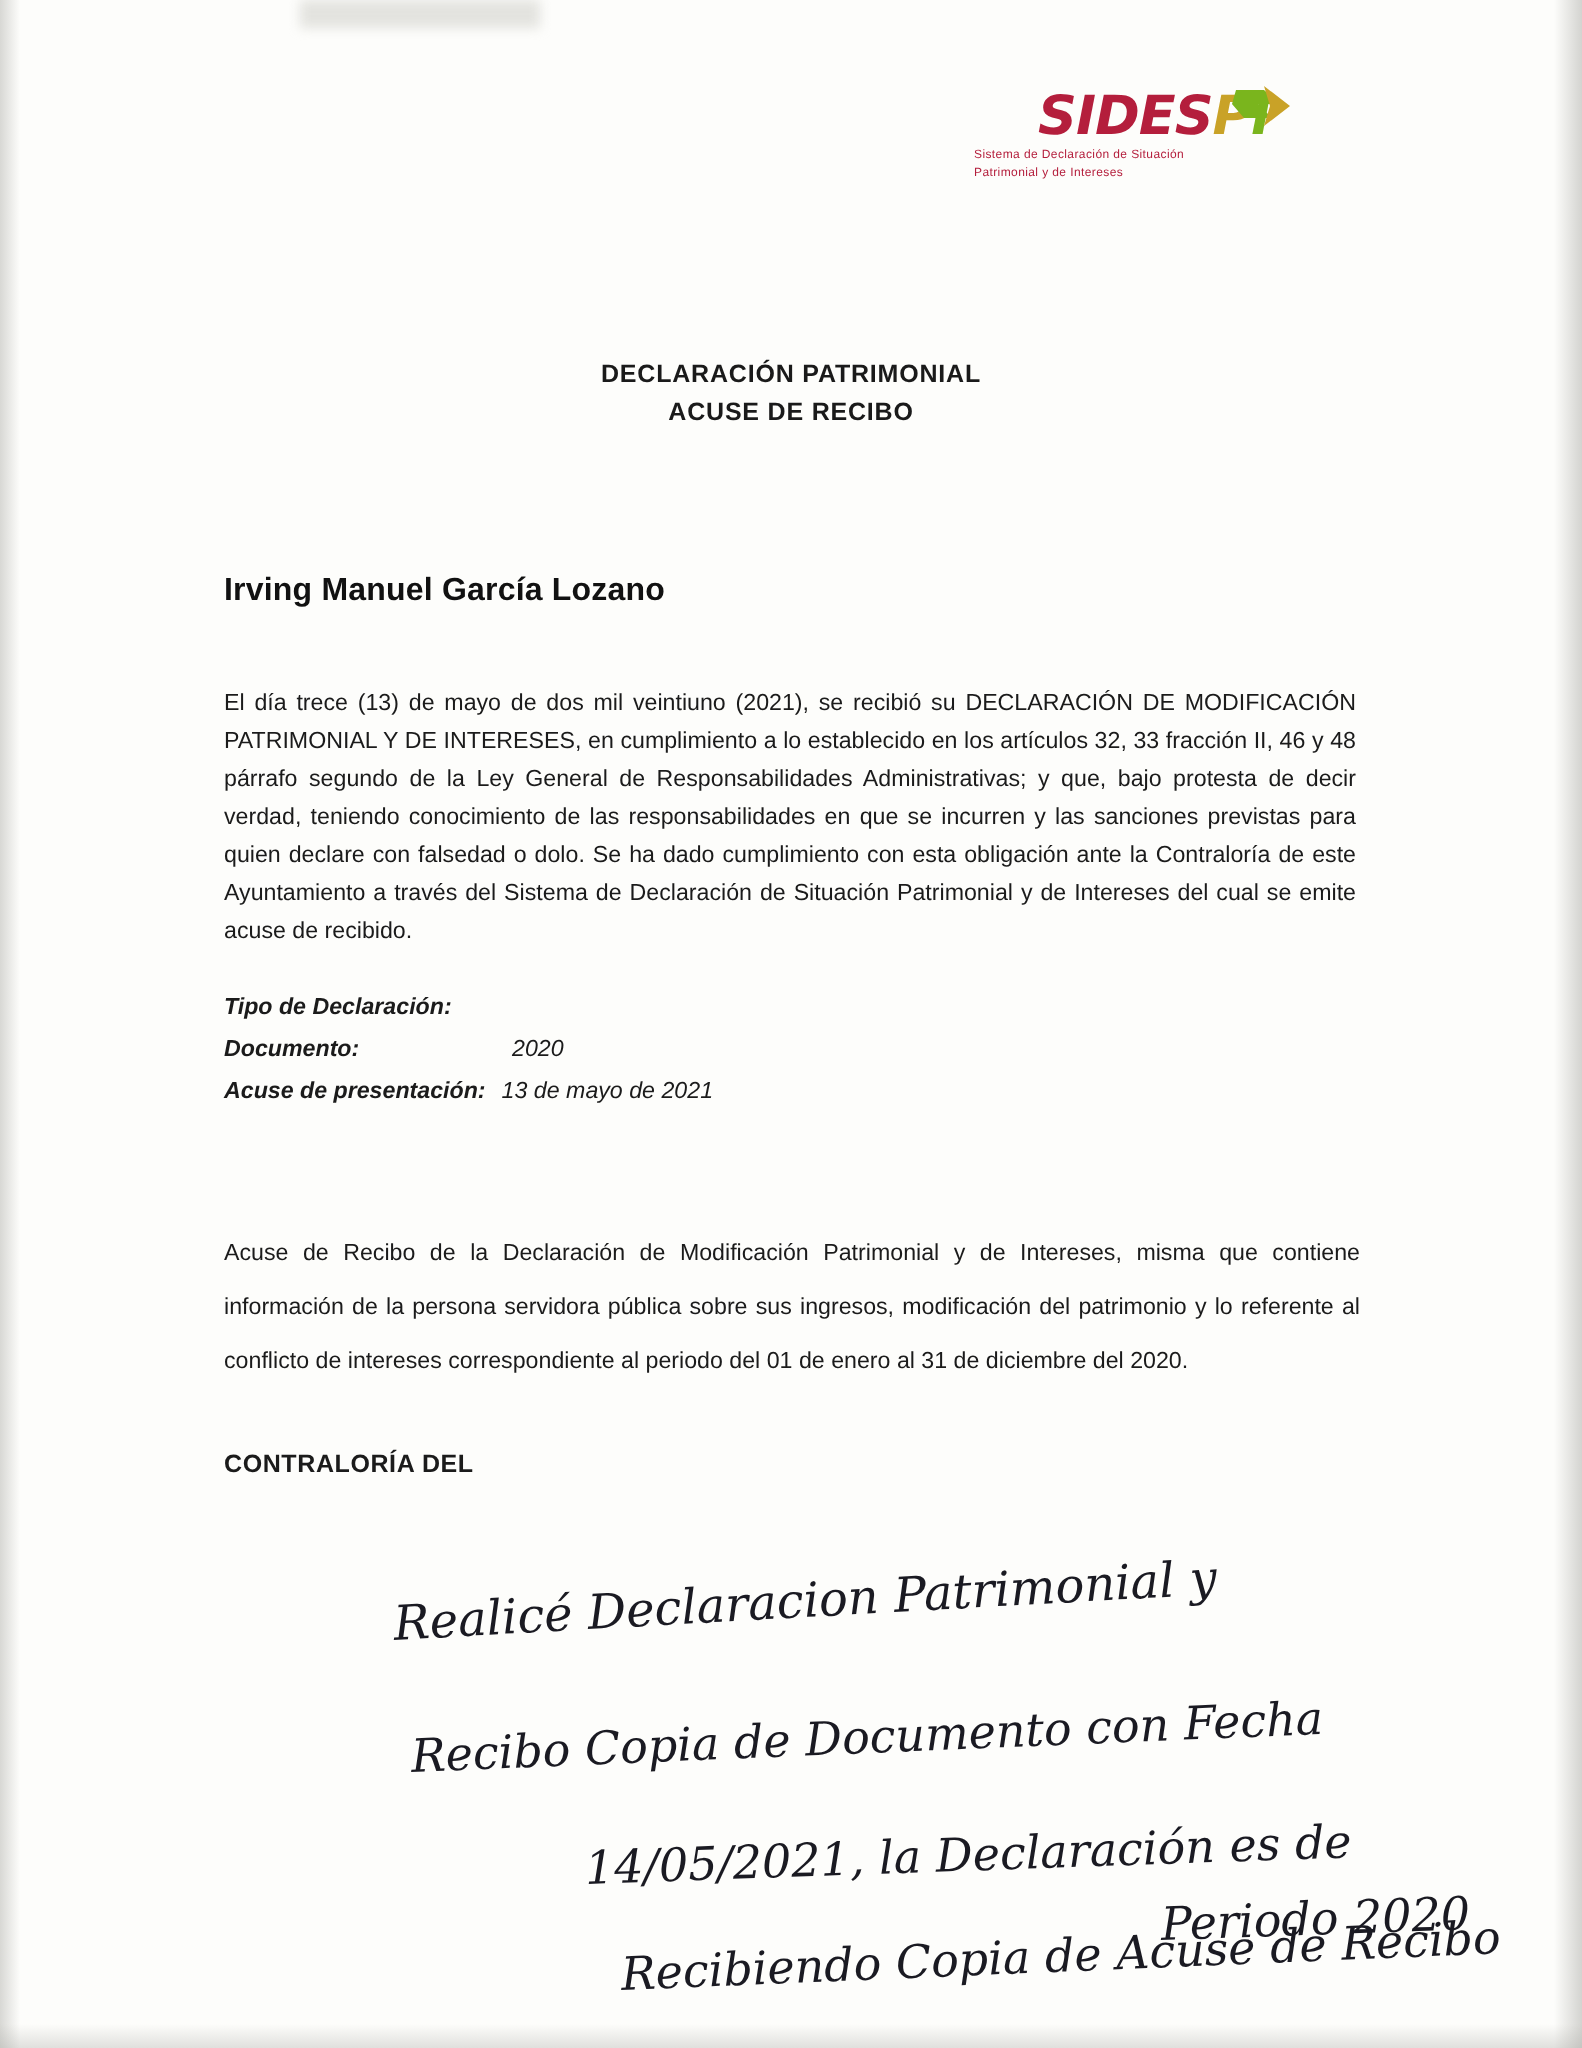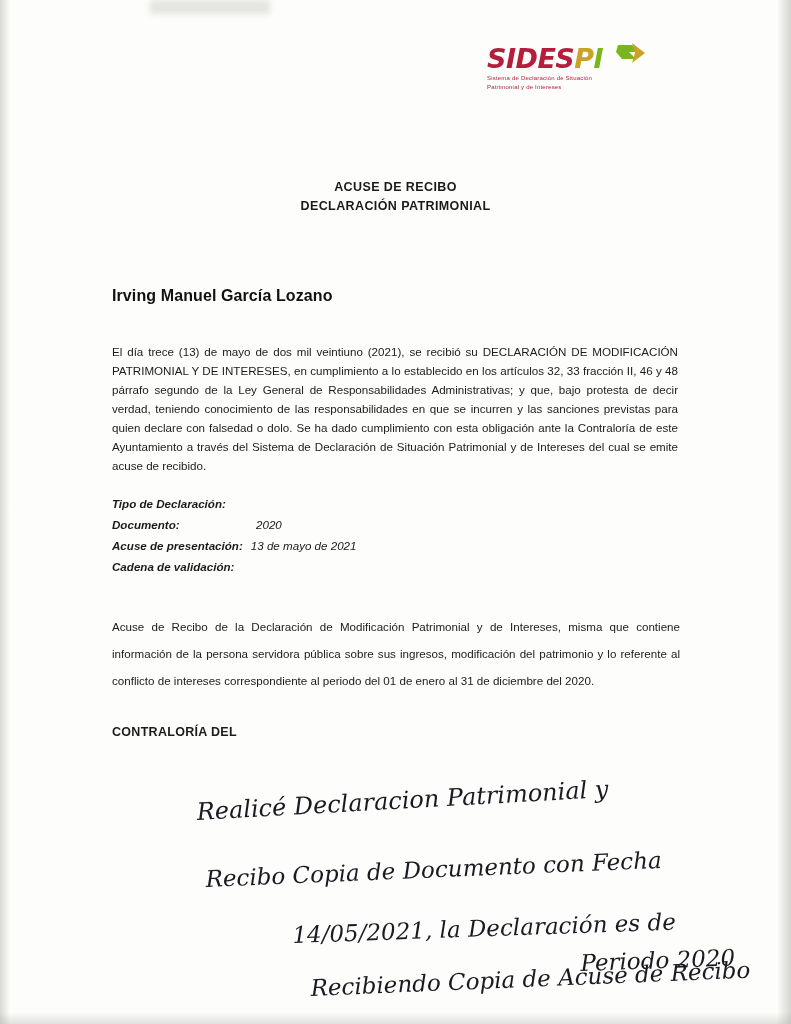--- a/index.html
+++ b/index.html
@@ -59,21 +59,21 @@
   .logo-wordmark {
     position: relative;
     display: inline-block;
     font-family: "DejaVu Sans", sans-serif;
     font-weight: bold;
     font-style: italic;
     font-size: 27px;
     letter-spacing: -0.5px;
     line-height: 1;
   }
-  .logo-sides { color: #b41e3c; }
+  .logo-sides { color: #b41e3c; margin-left: 32px; }
   .logo-p { color: #c9a227; }
   .logo-i { color: #7ab51d; }
   .logo-arrow {
     position: absolute;
     left: 129px;
     top: -4px;
     width: 30px;
     height: 28px;
   }
   .logo-sub1 {
@@ -232,43 +232,39 @@
           <polygon points="2,4 16,4 24,11 13,11 20,18 6,18 0,11" fill="#7ab51d"></polygon>
           <polygon points="16,2 29,12 16,22 19,12" fill="#c9a227"></polygon>
         </svg>
       </span>
     </div>
     <div class="logo-sub1">Sistema de Declaración de Situación</div>
     <div class="logo-sub2">Patrimonial y de Intereses</div>
   </div>
 
   <div class="doc-title">
+    <div>DECLARACIÓN PATRIMONIAL</div>
     <div>ACUSE DE RECIBO</div>
-    <div>DECLARACIÓN PATRIMONIAL</div>
   </div>
 
   <div class="recipient">Irving Manuel García Lozano</div>
 
   <div class="para-main">El día trece (13) de mayo de dos mil veintiuno (2021), se recibió su DECLARACIÓN DE MODIFICACIÓN PATRIMONIAL Y DE INTERESES, en cumplimiento a lo establecido en los artículos 32, 33 fracción II, 46 y 48 párrafo segundo de la Ley General de Responsabilidades Administrativas; y que, bajo protesta de decir verdad, teniendo conocimiento de las responsabilidades en que se incurren y las sanciones previstas para quien declare con falsedad o dolo. Se ha dado cumplimiento con esta obligación ante la Contraloría de este Ayuntamiento a través del Sistema de Declaración de Situación Patrimonial y de Intereses del cual se emite acuse de recibido.</div>
 
   <div class="fields">
     <div class="field-row tipo">
       <span class="field-label">Tipo de Declaración:</span>
     </div>
     <div class="field-row ejercicio">
       <span class="field-label">Documento:</span>
       <span class="field-value">2020</span>
     </div>
     <div class="field-row fecha">
       <span class="field-label">Acuse de presentación:</span>
       <span class="field-value">13 de mayo de 2021</span>
-    </div>
-    <div class="field-row cadena">
-      <span class="field-label">Cadena de validación:</span>
-      <span class="field-value"></span>
     </div>
   </div>
 
   <div class="para-second">Acuse de Recibo de la Declaración de Modificación Patrimonial y de Intereses, misma que contiene información de la persona servidora pública sobre sus ingresos, modificación del patrimonio y lo referente al conflicto de intereses correspondiente al periodo del 01 de enero al 31 de diciembre del 2020.</div>
 
   <div class="signature-heading">CONTRALORÍA DEL</div>
 
   <div class="handwriting">
     <div class="hw-line hw1">Realicé Declaracion Patrimonial y</div>
     <div class="hw-line hw2">Recibo Copia de Documento con Fecha</div>

